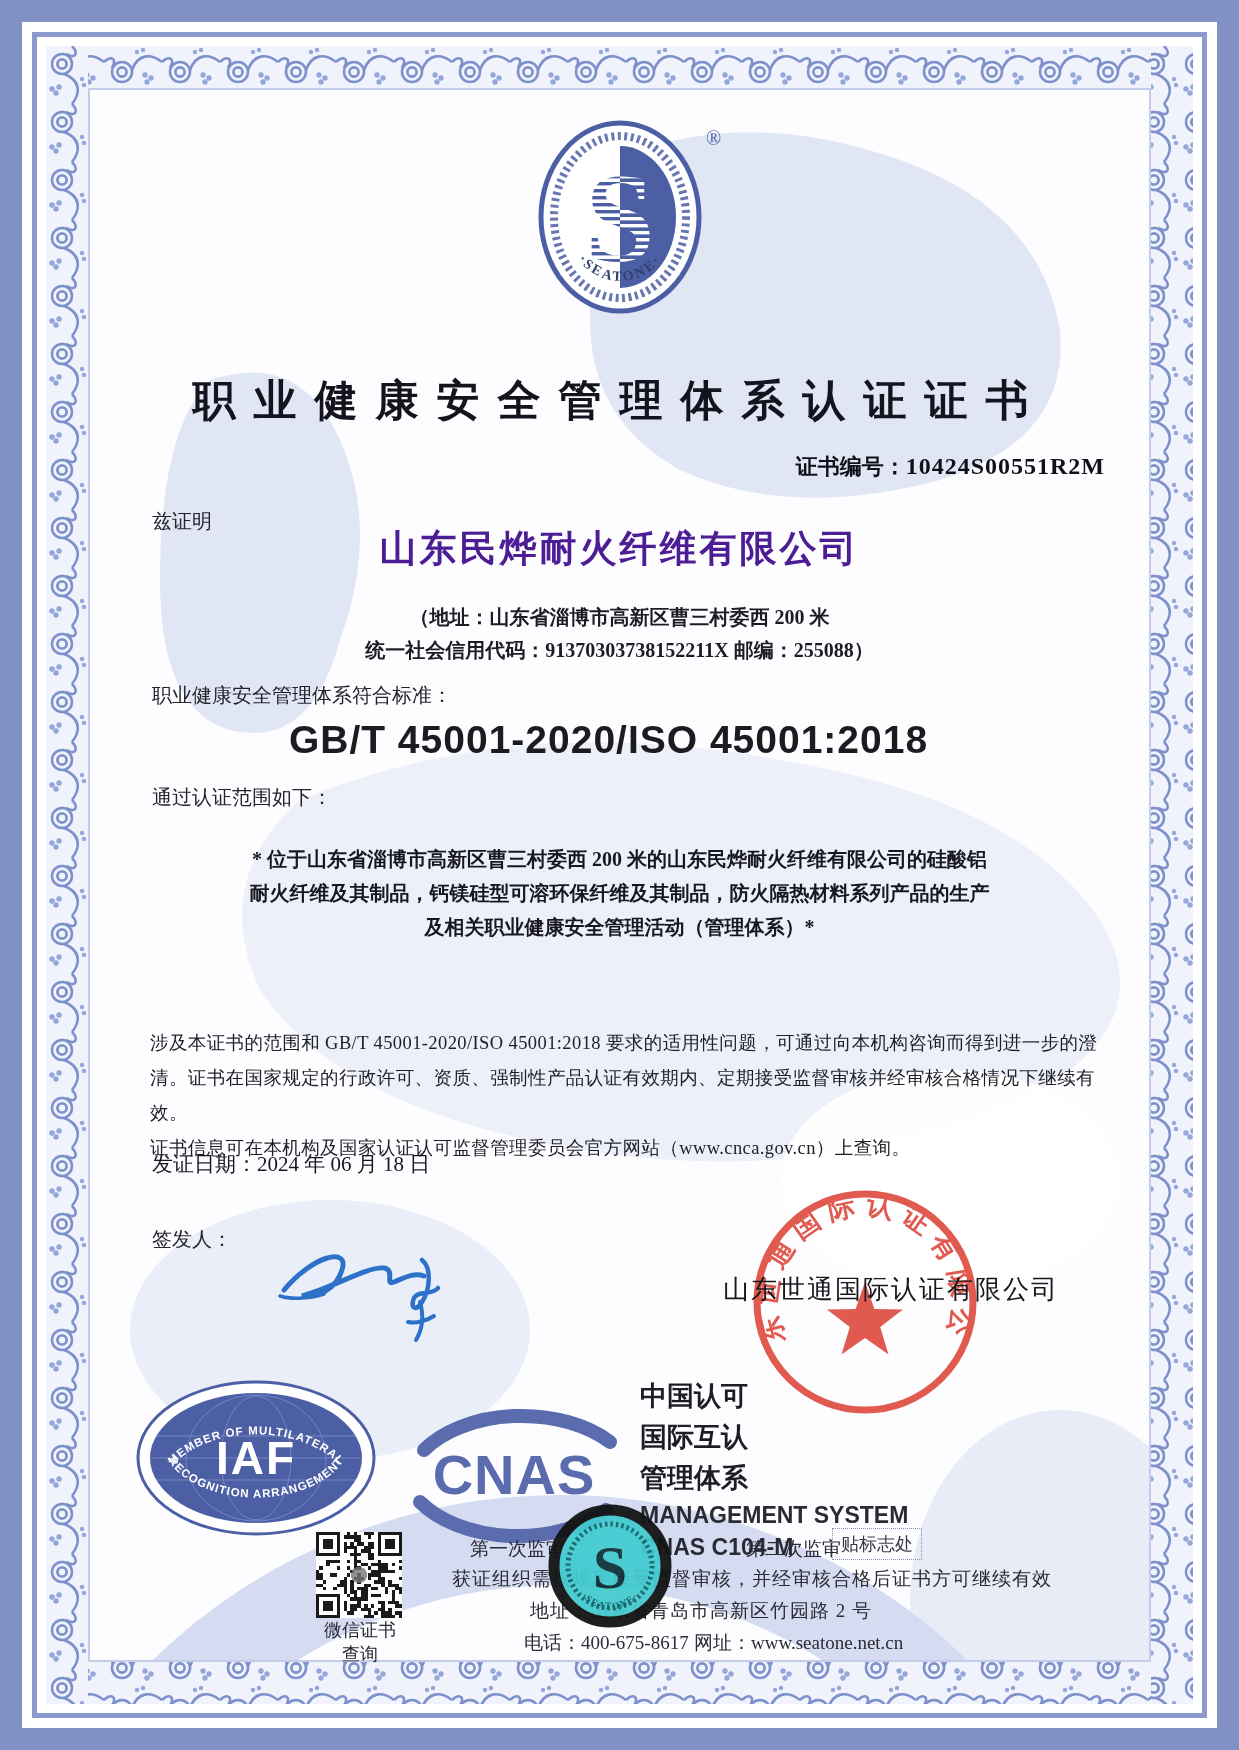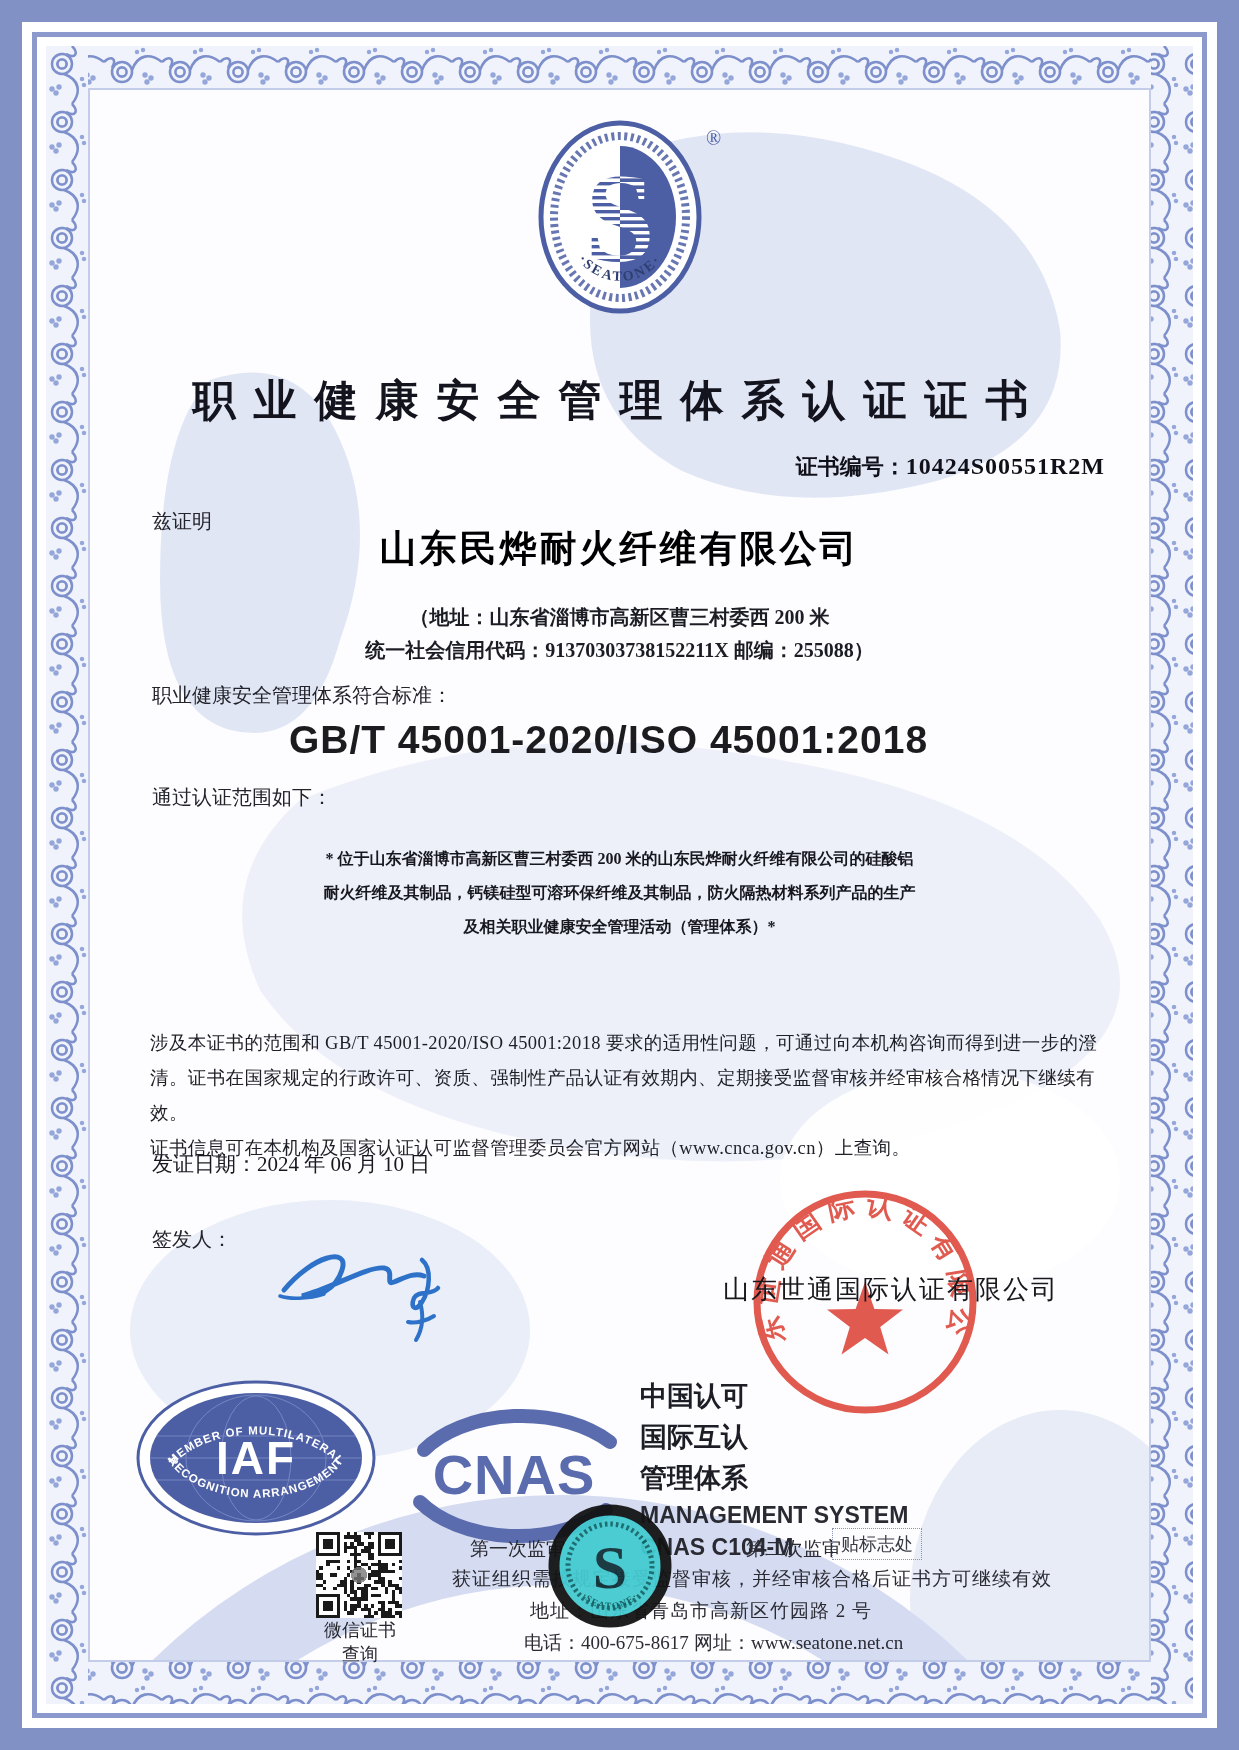--- a/index.html
+++ b/index.html
@@ -8,24 +8,24 @@
   .sheet{position:absolute;inset:22px;background:#ffffff;}
   .frame-line{position:absolute;inset:32px;border:5px solid #8b99cc;}
   .orn-wrap{position:absolute;left:46px;top:46px;}
   .content{position:absolute;inset:88px;background:#fdfdff;border:2px solid #c3cdea;}
   .wm{position:absolute;inset:90px;z-index:0;pointer-events:none;}
   .abs{position:absolute;z-index:2;}
   .t-title{width:100%;text-align:center;font-size:43px;font-weight:bold;letter-spacing:18px;color:#14141f;}
   .t-certno{font-size:22px;font-weight:bold;color:#101018;}
   .t-certno .num{font-size:24px;letter-spacing:1px;}
   .t-label{font-size:20px;color:#23232b;}
-  .t-company{width:100%;text-align:center;font-size:37px;font-weight:bold;letter-spacing:3px;color:#000000;font-family:Liberation Serif, serif;}
+  .t-company{width:100%;text-align:center;font-size:37px;font-weight:bold;letter-spacing:3px;color:#4c1d95;font-family:Liberation Serif, serif;}
   .t-addr{width:100%;text-align:center;font-size:20px;font-weight:bold;color:#1c1c24;margin-top:8px;}
   .t-standard{width:100%;text-align:center;font-size:39px;font-weight:600;font-family:"Liberation Sans","DejaVu Sans",sans-serif;color:#1b1b20;letter-spacing:1px;padding-left:48px;}
-  .t-scope{width:100%;text-align:center;font-size:16px;font-weight:bold;line-height:34px;color:#17171f;}
+  .t-scope{width:100%;text-align:center;font-size:20px;font-weight:bold;line-height:34px;color:#17171f;}
   .t-disc{font-size:18.5px;line-height:35px;color:#1e1e26;letter-spacing:0.4px;}
   .t-date{font-size:21px;color:#17171f;}
   .t-issuer{font-size:26px;color:#17171c;letter-spacing:2px;z-index:4;}
   .t-accr-cn{font-size:27px;line-height:41px;color:#1d1d26;font-weight:bold;}
   .t-accr-en{font-family:"Liberation Sans","DejaVu Sans",sans-serif;font-size:23px;font-weight:bold;color:#2a2a33;line-height:32px;}
   .t-foot{font-size:19px;color:#2b2b33;}
   .sticker{width:88px;height:30px;border:1.5px dotted #8a93b5;text-align:center;line-height:30px;font-size:18px;color:#3a3a44;}
   .qr-caption{width:88px;text-align:center;font-size:18px;color:#26262e;}
   .z3{z-index:3;}
   .z4{z-index:4;}
@@ -143,21 +143,21 @@
     <div>及相关职业健康安全管理活动（管理体系）*</div>
   </div>
 
   <div class="abs t-disc" style="left:150px;width:955px;top:1026px;">
     <div>涉及本证书的范围和 GB/T 45001-2020/ISO 45001:2018 要求的适用性问题，可通过向本机构咨询而得到进一步的澄</div>
     <div>清。证书在国家规定的行政许可、资质、强制性产品认证有效期内、定期接受监督审核并经审核合格情况下继续有效。</div>
     <div>证书信息可在本机构及国家认证认可监督管理委员会官方网站（www.cnca.gov.cn）上查询。</div>
   </div>
 
   <div class="abs t-date" style="left:152px;top:1150px;">
-    <span>发证日期：</span><span>2024 年 06 月 10 日</span>
+    <span>发证日期：</span><span>2024 年 06 月 18 日</span>
   </div>
 
   <div class="abs t-label" style="left:152px;top:1226px;">签发人：</div>
 
   <svg class="abs" style="left:272px;top:1238px;" width="205" height="115" viewBox="0 0 205 115">
     <g stroke="#2d72c8" fill="none" stroke-linecap="round">
       <path d="M12,52 C40,18 78,8 70,32 C64,52 44,60 30,58 C60,50 96,28 112,30 C124,32 112,48 122,44 C132,40 142,34 152,38" stroke-width="5"></path>
       <path d="M150,22 C160,30 158,52 150,64 C144,74 138,70 142,60 C146,52 160,58 166,50" stroke-width="4.5"></path>
       <path d="M148,64 C152,78 150,92 144,102 M136,84 C144,86 156,82 162,78" stroke-width="4"></path>
       <path d="M8,58 C20,62 40,60 52,56" stroke-width="3.5"></path>

